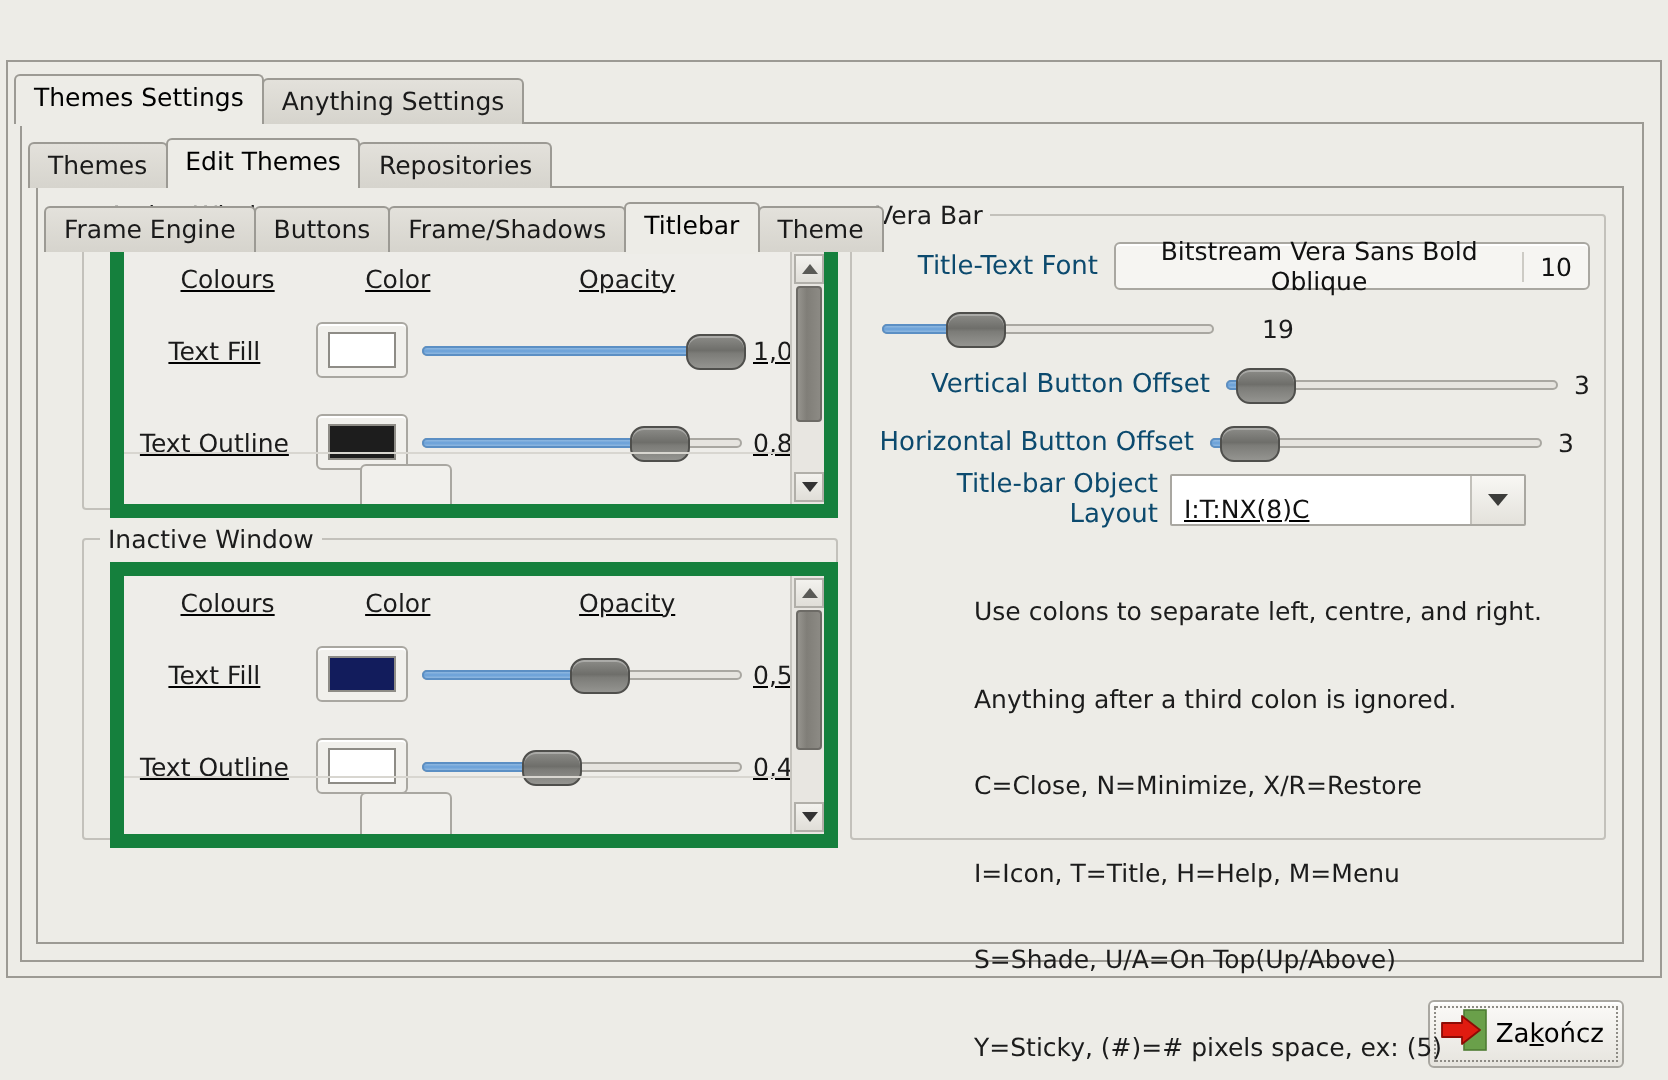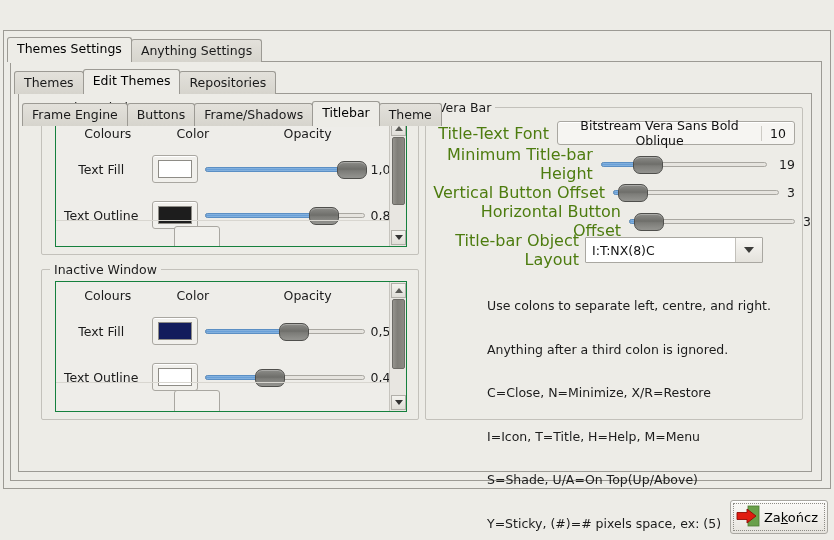--- a/index.html
+++ b/index.html
@@ -73,23 +73,24 @@
     padding:0 4px;
     font-size:12.5px;
     line-height:15px;
     color:#1c1c1c;
     z-index:2;
   }
 
   
   .scrollarea {
     position:absolute;
-    border:1px solid #15803d;
+    border:7px solid #15803d;
     background:#eeede9;
     overflow:hidden;
+    text-decoration:underline;
   }
   .listhdr { display:flex; height:26px; align-items:center; }
   .listhdr > div { font-size:12.5px; color:#1b1b1b; text-align:center; }
   .col-colours { width:112px; }
   .col-color   { width:72px; }
   .col-opacity { width:176px; }
 
   .listrow { display:flex; align-items:center; height:46px; position:relative; }
   .listrow .lbl {
     width:112px; text-align:center; font-size:12.5px; color:#1b1b1b;
@@ -162,43 +163,44 @@
   .vscroll .thumb {
     position:absolute; left:2px; width:13px;
     background:linear-gradient(to right,#96948e,#807e78 40%,#8c8a84);
     border:1px solid #6d6b66;
     border-radius:2px;
     box-sizing:border-box;
   }
 
   
   .tbrow { position:absolute; height:22px; display:flex; align-items:center; }
-  .tblabel { font-size:16px; color:#4d7c0f; text-align:right; }
+  .tblabel { font-size:13px; color:#0c4a6e; text-align:right; }
   .tbval { font-size:12.5px; color:#1c1c1c; }
 
   .fontbtn {
     border:1px solid #a9a7a1;
     background:#f6f5f2;
     border-radius:3px;
     height:22px;
     display:flex; align-items:center;
     font-size:12.5px;
     box-shadow: inset 0 1px 0 #fff;
   }
   .fontbtn .fname { padding:0 8px; flex:1; text-align:center; color:#111; }
   .fontbtn .fsize { border-left:1px solid #cdcbc5; padding:0 8px; color:#111; }
 
   .combo {
     border:1px solid #a9a7a1;
     background:#ffffff;
     border-radius:1px;
     height:24px;
-    display:flex; align-items:center;
+    display:flex; align-items:flex-end;
     font-size:12.5px;
     overflow:hidden;
+    text-decoration:underline;
   }
   .combo .cval { flex:1; padding-left:6px; color:#111; }
   .combo .carrow {
     width:26px; height:100%;
     background:linear-gradient(to bottom,#f8f7f4,#e4e2dc);
     border-left:1px solid #c2c0ba;
     display:flex; align-items:center; justify-content:center;
   }
   .chev { width:0;height:0;border-left:5px solid transparent;border-right:5px solid transparent;border-top:6px solid #3c3c3a; }
 
@@ -235,21 +237,21 @@
     display:flex; align-items:center;
     padding:0 7px 0 4px;
     margin-left:7px;
     font-size:12.5px;
     color:#111;
     box-shadow: inset 0 1px 0 #fff;
   }
   .iconbtn svg { margin-right:3px; }
 
   #quitwrap {
-    position:absolute; right:6px; bottom:6px;
+    position:absolute; right:22px; bottom:6px;
   }
   #quitbtn {
     height:32px;
     border:1px solid #a9a7a1;
     border-radius:3px;
     background:linear-gradient(to bottom,#fbfaf8,#e6e4de);
     display:flex; align-items:center;
     padding:0 9px 0 5px;
     font-size:13px;
     box-shadow: inset 0 1px 0 #fff;
@@ -418,40 +420,39 @@
 
                 <div class="tbrow" style="left:8px; top:22px; width:362px;">
                   <div class="tblabel" style="width:116px;">Title-Text Font</div>
                   <div class="fontbtn" style="width:236px; margin-left:8px;">
                     <div class="fname">Bitstream Vera Sans Bold Oblique</div>
                     <div class="fsize">10</div>
                   </div>
                 </div>
 
                 <div class="tbrow" style="left:8px; top:53px; width:362px;">
-                  <div class="tblabel" style="width:172px;">Minimum Title-bar Height</div>
                   <div class="slider" style="width:166px; margin-left:8px;">
                     <div class="trough" style="width:166px;"></div>
                     <div class="fill" style="width:46px;"></div>
                     <div class="knob" style="left:32px;"></div>
                   </div>
                   <div class="tbval" style="margin-left:24px;">19</div>
                 </div>
 
                 <div class="tbrow" style="left:8px; top:81px; width:362px;">
                   <div class="tblabel" style="width:172px;">Vertical Button Offset</div>
                   <div class="slider" style="width:166px; margin-left:8px;">
                     <div class="trough" style="width:166px;"></div>
                     <div class="fill" style="width:10px;"></div>
                     <div class="knob" style="left:5px;"></div>
                   </div>
                   <div class="tbval" style="margin-left:8px;">3</div>
                 </div>
 
-                <div class="tbrow" style="left:24px; top:110px; width:362px;">
+                <div class="tbrow" style="left:0; top:110px; width:362px;">
                   <div class="tblabel" style="width:172px;">Horizontal Button Offset</div>
                   <div class="slider" style="width:166px; margin-left:8px;">
                     <div class="trough" style="width:166px;"></div>
                     <div class="fill" style="width:10px;"></div>
                     <div class="knob" style="left:5px;"></div>
                   </div>
                   <div class="tbval" style="margin-left:8px;">3</div>
                 </div>
 
                 <div class="tbrow" style="left:8px; top:137px; width:362px; height:26px;">

